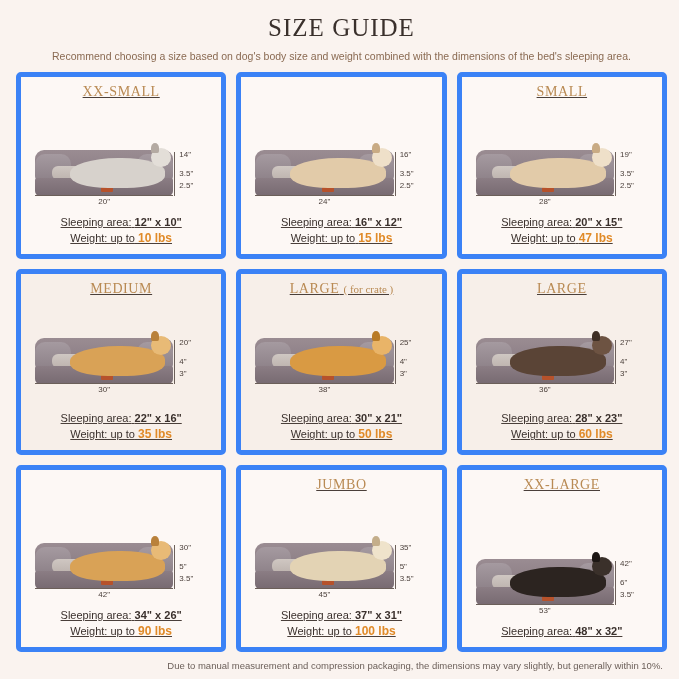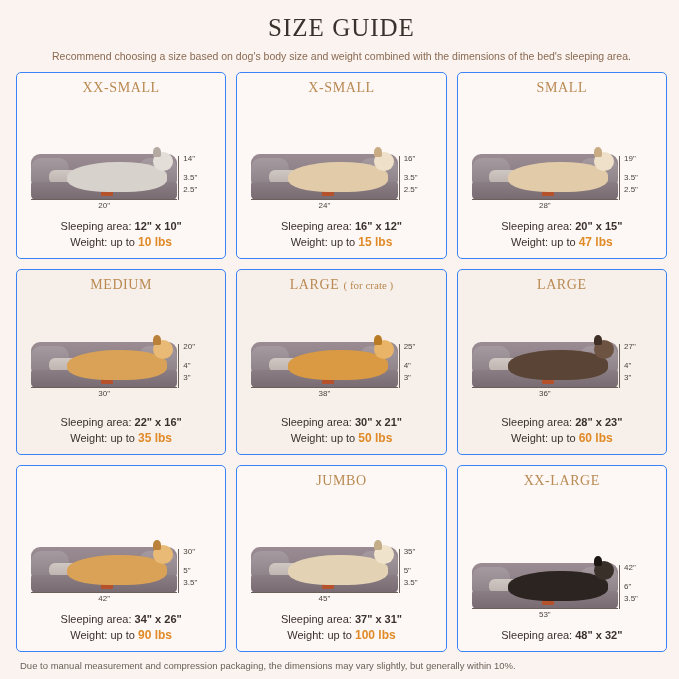--- a/index.html
+++ b/index.html
@@ -34,28 +34,29 @@
     margin-bottom: 10px;
   }
   .grid {
     flex: 1;
     display: grid;
     grid-template-columns: repeat(3, 1fr);
     grid-template-rows: repeat(3, 1fr);
     gap: 10px;
   }
   .card {
-    border: 1px solid #3b82f6;
+    border: 5px solid #3b82f6;
     border-radius: 5px;
     background: #fdf8f5;
     padding: 6px 8px 8px 8px;
     display: flex;
     flex-direction: column;
     position: relative;
     overflow: hidden;
+    text-decoration: underline;
   }
   .card.alt { background: #f7efe9; gap: 8px; }
   .card-title {
     text-align: center;
     font-family: "Liberation Serif", serif;
     font-size: 14px;
     letter-spacing: 0.6px;
     color: #b98a53;
     margin: 1px 0 2px 0;
     white-space: nowrap;
@@ -206,21 +207,21 @@
   .specs {
     text-align: center;
     font-size: 11px;
     line-height: 16px;
     color: #3a302c;
     padding-top: 2px;
   }
   .specs .val { font-weight: bold; }
   .specs .weight { color: #e08a28; font-weight: bold; font-size: 12px; }
   .footer {
-    text-align: left;
+    text-align: right;
     font-size: 9.5px;
     color: #6b5f59;
     padding: 8px 4px 2px 4px;
   }
 </style>
 </head>
 <body>
 
 <div class="page">
 
@@ -261,24 +262,20 @@
           <span class="val">12" x 10"</span>
         </div>
         <div>
           <span>Weight: up to</span>
           <span class="weight">10 lbs</span>
         </div>
       </div>
     </div>
 
     <div class="card">
-      <div class="card-title">
-        <span>X-SMALL</span>
-        <span class="note"></span>
-      </div>
       <div class="illus">
         <div class="bed">
           <div class="back"></div>
           <div class="bolsterL"></div>
           <div class="bolsterR"></div>
           <div class="cushion"></div>
           <div class="base"></div>
           <div class="tag"></div>
         </div>
         <div class="dog bull">

